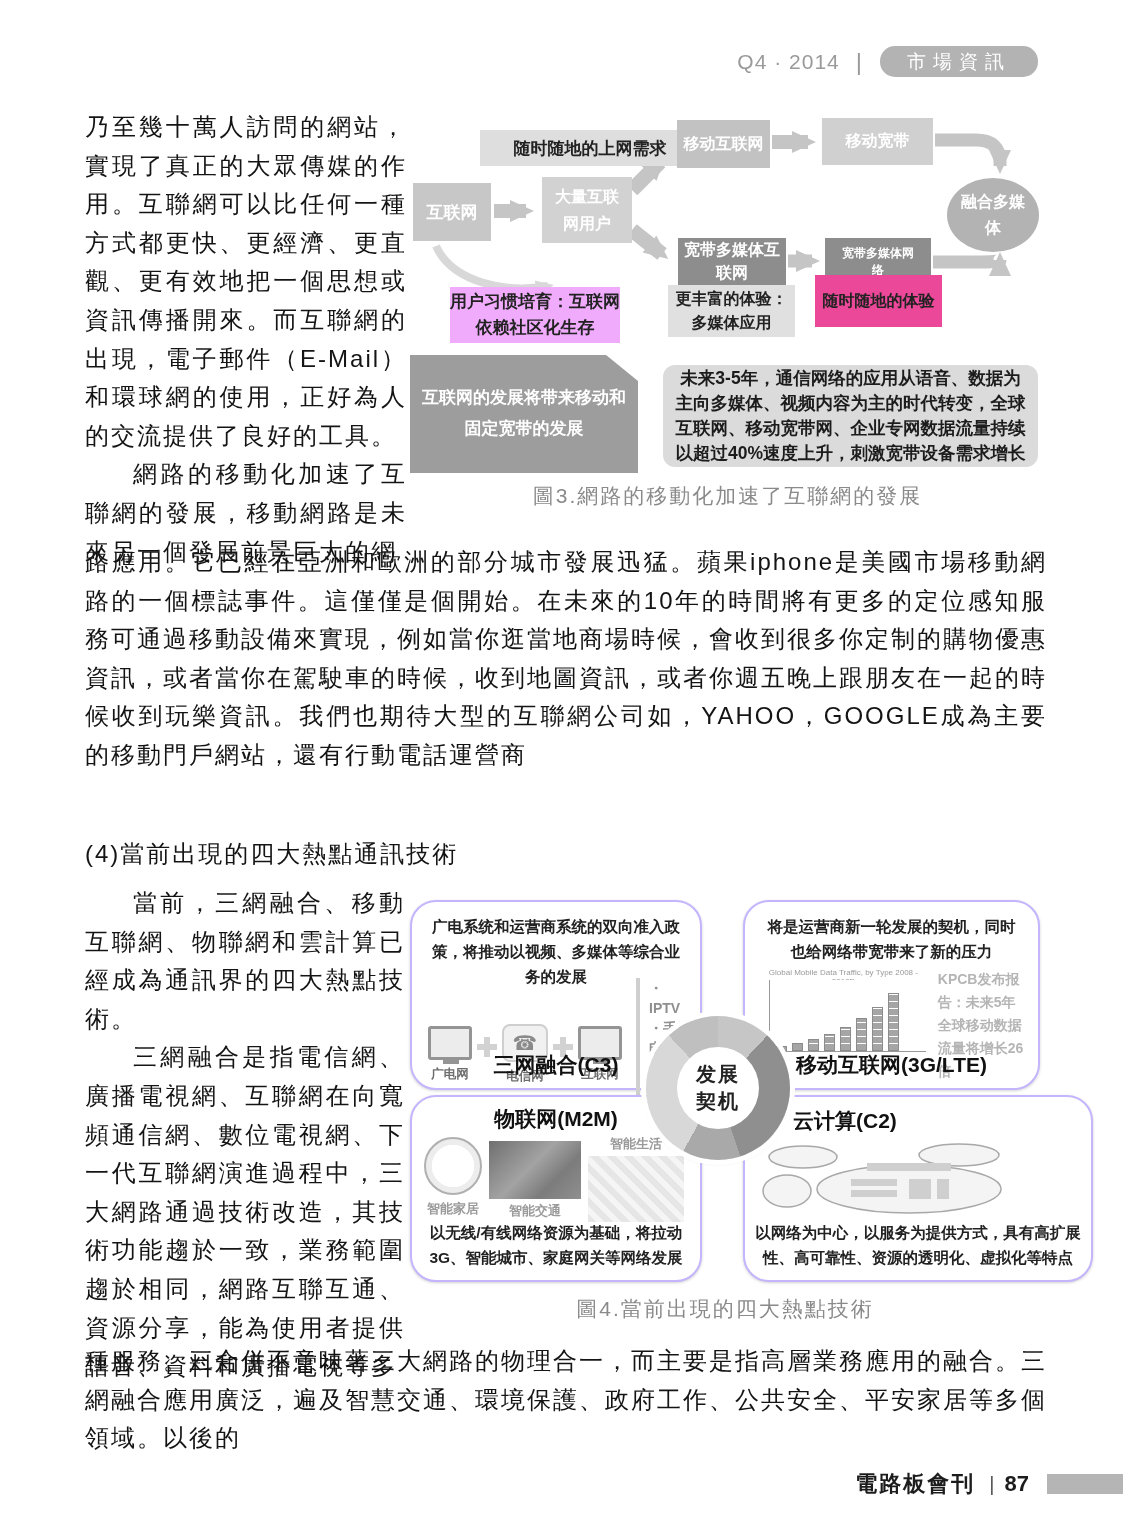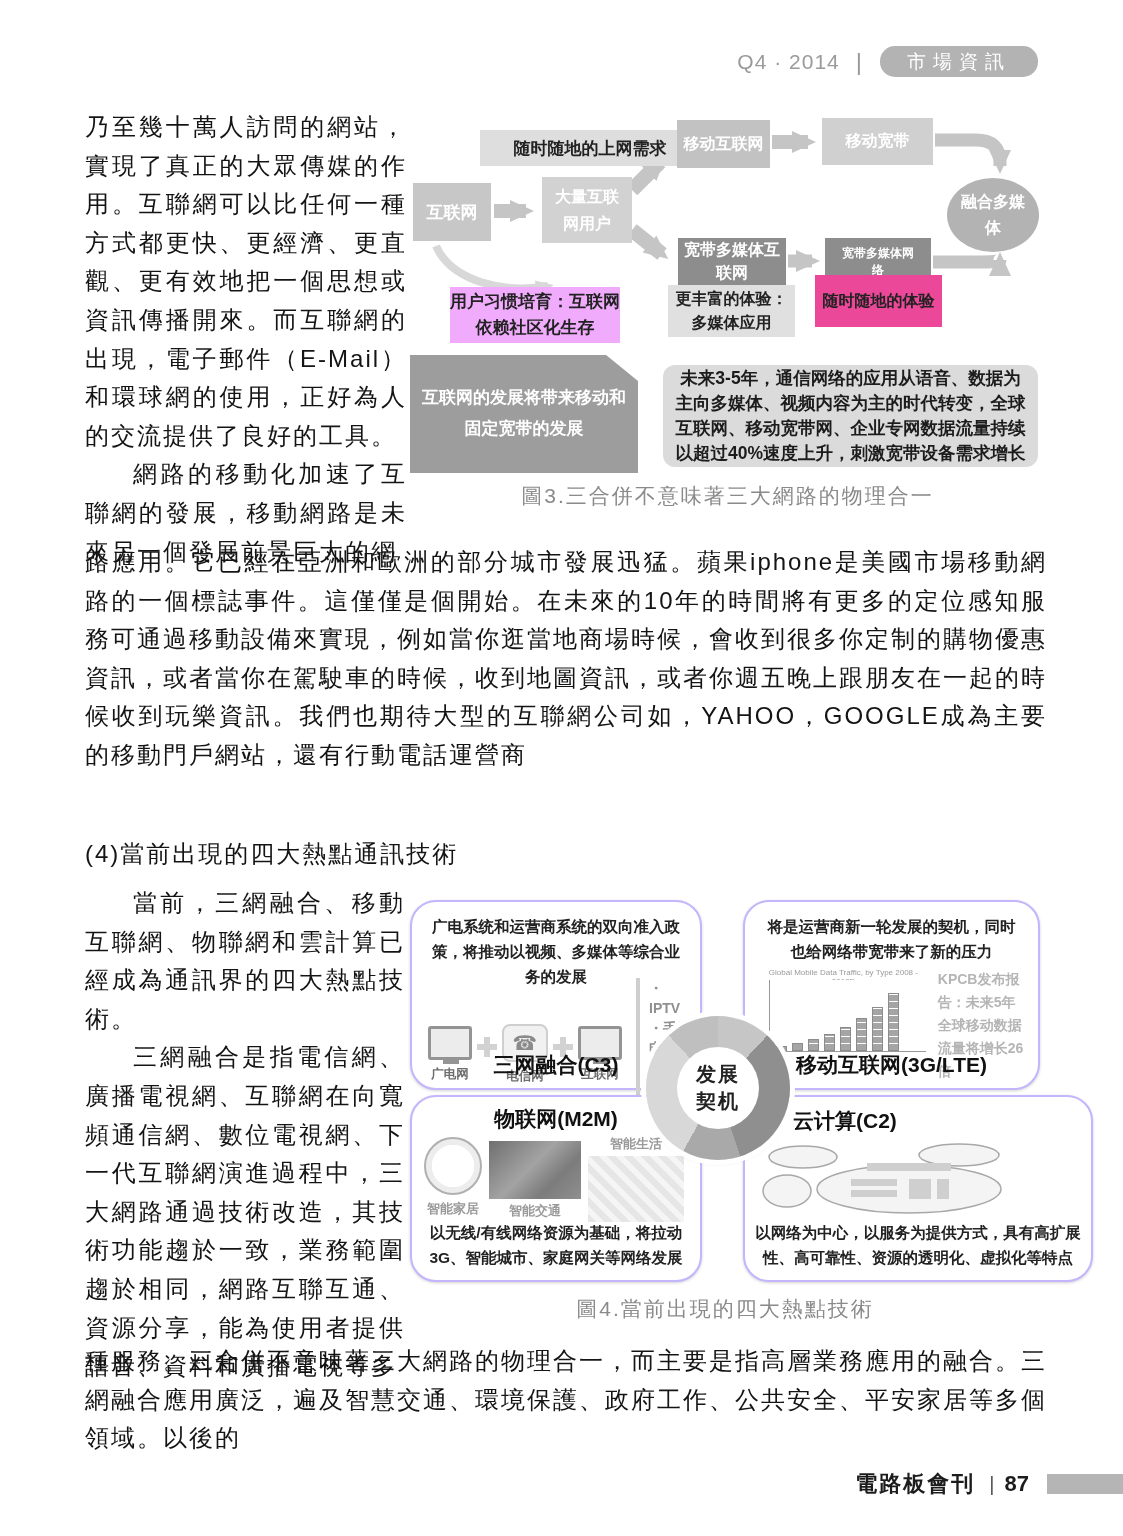--- a/index.html
+++ b/index.html
@@ -174,21 +174,21 @@
     <div class="f3-node n-mobile-broadband">移动宽带</div>
     <div class="f3-node n-bbmi">宽带多媒体互联网</div>
     <div class="f3-node n-richer">更丰富的体验：多媒体应用</div>
     <div class="f3-node n-bbmn">宽带多媒体网络</div>
     <div class="f3-node n-anywhere">随时随地的体验</div>
     <div class="f3-node n-ellipse">融合多媒体</div>
     <div class="f3-node n-habit">用户习惯培育：互联网依赖社区化生存</div>
     <div class="f3-node n-dev">互联网的发展将带来移动和固定宽带的发展</div>
     <div class="f3-node n-future">未来3-5年，通信网络的应用从语音、数据为主向多媒体、视频内容为主的时代转变，全球互联网、移动宽带网、企业专网数据流量持续以超过40%速度上升，刺激宽带设备需求增长</div>
 
-    <figcaption class="figcap f3-cap">圖3.三合併不意味著三大網路的物理合一</figcaption>
+    <figcaption class="figcap f3-cap">圖3.網路的移動化加速了互聯網的發展</figcaption>
   </figure>
 
   <p class="para full-p1">路應用。它已經在亞洲和歐洲的部分城市發展迅猛。蘋果iphone是美國市場移動網路的一個標誌事件。這僅僅是個開始。在未來的10年的時間將有更多的定位感知服務可通過移動設備來實現，例如當你逛當地商場時候，會收到很多你定制的購物優惠資訊，或者當你在駕駛車的時候，收到地圖資訊，或者你週五晚上跟朋友在一起的時候收到玩樂資訊。我們也期待大型的互聯網公司如，YAHOO，GOOGLE成為主要的移動門戶網站，還有行動電話運營商</p>
   <h3 class="heading">(4)當前出現的四大熱點通訊技術</h3>
 
   <div class="row2-col">
     <p class="para indent">當前，三網融合、移動互聯網、物聯網和雲計算已經成為通訊界的四大熱點技術。</p>
     <p class="para indent">三網融合是指電信網、廣播電視網、互聯網在向寬頻通信網、數位電視網、下一代互聯網演進過程中，三大網路通過技術改造，其技術功能趨於一致，業務範圍趨於相同，網路互聯互通、資源分享，能為使用者提供語音、資料和廣播電視等多</p>
   </div>
 

